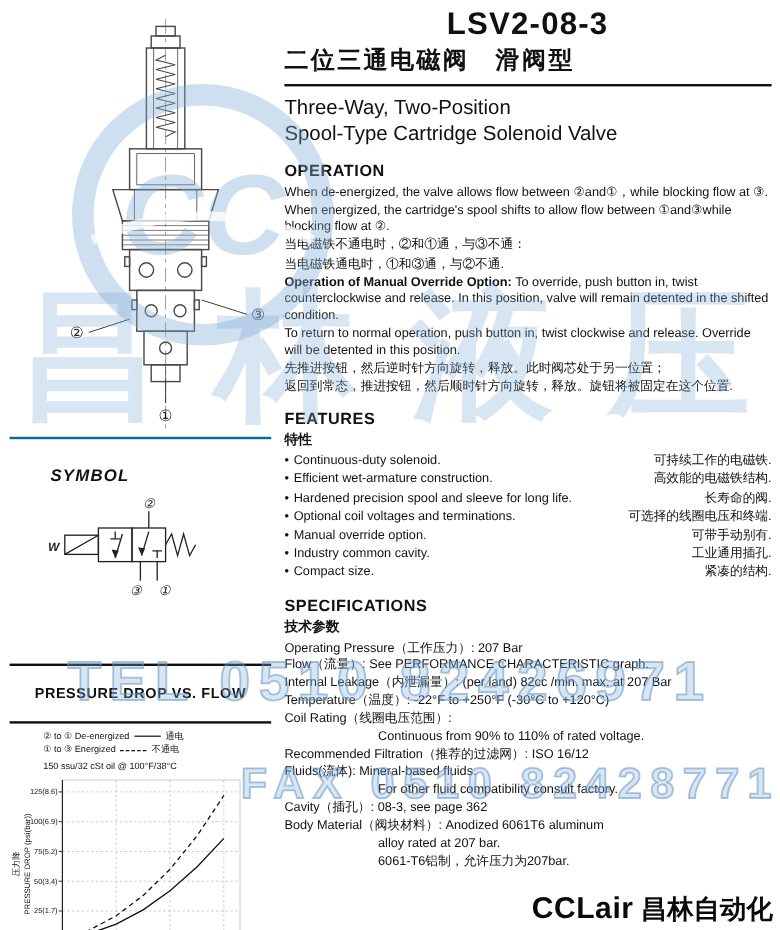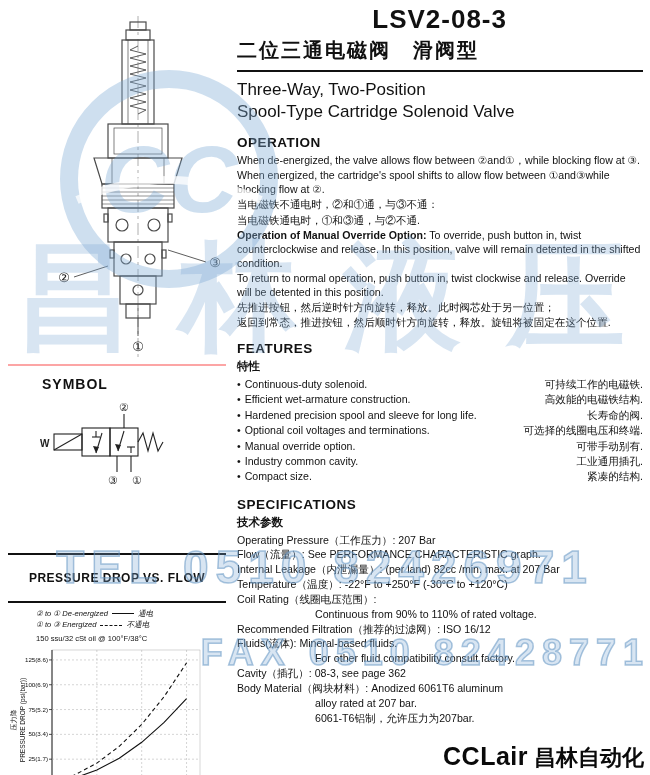--- a/index.html
+++ b/index.html
@@ -12,28 +12,28 @@
          color:rgba(125,170,212,0.30);white-space:nowrap;}
   .wm-tel{left:0;top:540px;width:100%;text-align:center;font-size:46px;font-weight:bold;
           letter-spacing:7px;color:rgba(125,170,212,0.30);-webkit-text-stroke:1.5px rgba(100,150,195,0.55);white-space:nowrap;}
   .wm-fax{left:0;top:632px;width:100%;text-align:right;font-size:36px;font-weight:bold;
           letter-spacing:7px;color:rgba(125,170,212,0.30);-webkit-text-stroke:1.5px rgba(100,150,195,0.55);white-space:nowrap;}
   
   .left-col{position:absolute;left:8px;top:8px;width:222px;height:760px;z-index:1;}
   .right-col{position:absolute;left:237px;top:4px;width:406px;z-index:1;}
   
   .valve-svg{position:absolute;left:30px;top:6px;}
-  .symbol-block{position:absolute;left:0;top:356px;width:218px;border-top:2px solid #fca5a5;padding-top:8px;}
+  .symbol-block{position:absolute;left:0;top:356px;width:218px;border-top:2px solid #0369a1;padding-top:20px;font-style:italic;}
   .symbol-heading{font-size:14px;font-weight:bold;margin:2px 0 0 34px;letter-spacing:1px;}
   .symbol-svg{margin:8px 0 0 12px;}
   .chart-block{position:absolute;left:0;top:545px;width:218px;}
   .chart-title{border-top:2px solid #111;border-bottom:2px solid #111;font-weight:bold;font-size:12px;
                text-align:center;padding:16px 0;letter-spacing:.5px;}
   .legend{margin:5px 0 0 28px;font-size:7.6px;line-height:1.5;}
-  .legend-row{display:flex;align-items:center;gap:4px;white-space:nowrap;font-style:italic;}
+  .legend-row{display:flex;align-items:center;gap:4px;white-space:nowrap;}
   .legend-line{display:inline-block;width:22px;height:0;border-top:1.2px solid #111;}
   .legend-line.dashed{border-top-style:dashed;}
   .legend-note{margin-top:2px;}
   
   .model{font-size:26px;font-weight:bold;text-align:right;width:270px;letter-spacing:1px;}
   .subtitle-cn{font-size:20px;font-weight:bold;margin-top:2px;letter-spacing:2px;}
   .rule{border-top:2px solid #111;margin-top:6px;}
   .title-en{font-size:17px;margin-top:7px;line-height:1.3;}
   h3.sec{font-size:13.5px;font-weight:bold;margin:12px 0 3px;letter-spacing:.5px;}
   .sec-cn{font-size:11.5px;font-weight:bold;margin:0 0 3px;}

